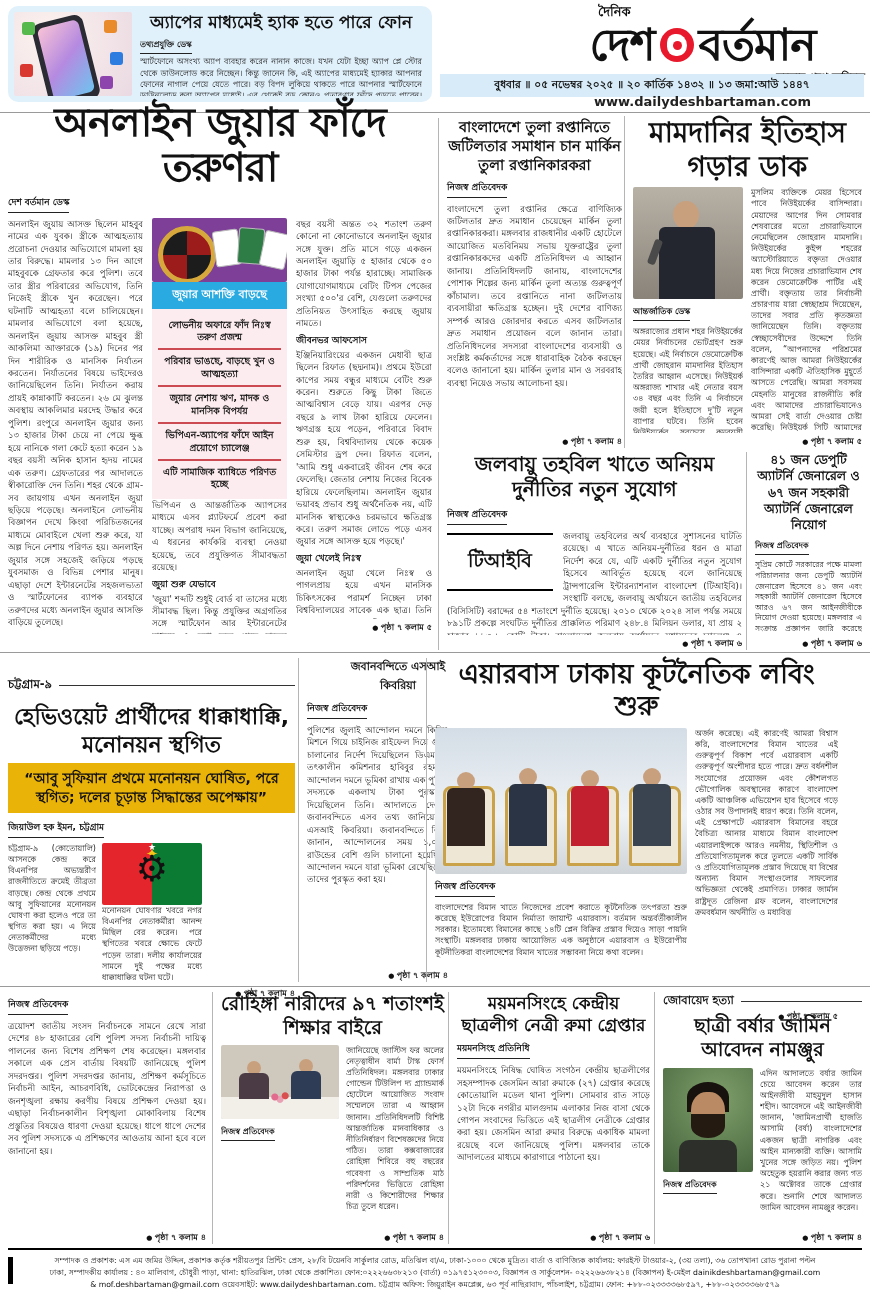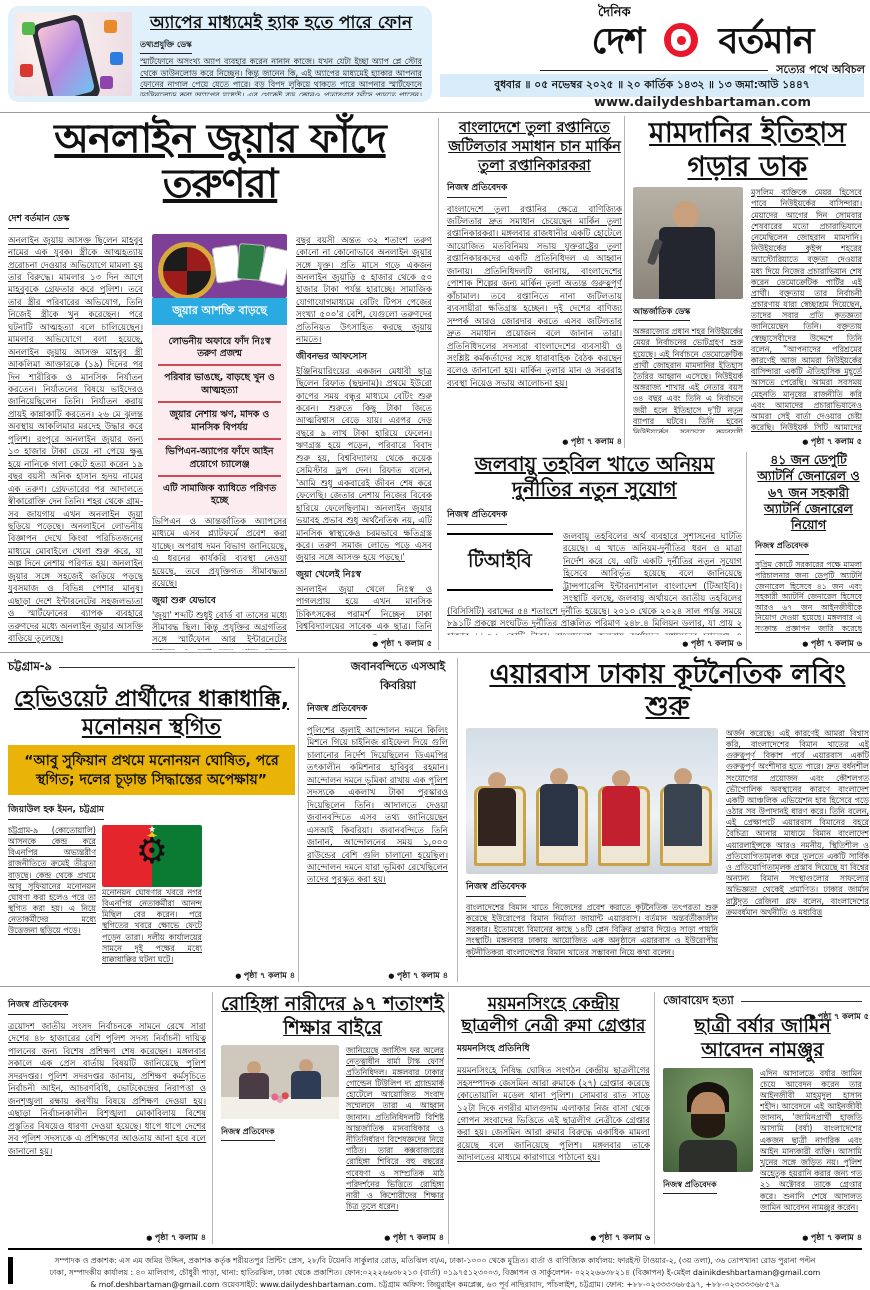--- a/index.html
+++ b/index.html
@@ -1,19 +1,19 @@
 <!DOCTYPE html>
 <html lang="bn"><head>
 <meta charset="utf-8">
 <style>
   html,body{margin:0;padding:0;background:#e9e9e9;}
   .page{position:relative;width:870px;height:1290px;background:#ffffff;overflow:hidden;
         font-family:"DejaVu Sans","Liberation Sans",sans-serif;color:#111;}
   .abs{position:absolute;box-sizing:border-box;}
-  h1,h2,h3,p{margin:0;padding:0;text-decoration:underline;}
+  h1,h2,h3,p{margin:0;padding:0;}
   .body{font-size:8.6px;line-height:1.45;text-align:justify;color:#191919;}
   .body.sm{font-size:8px;line-height:1.4;}
   .byline{font-weight:bold;font-size:9px;border-bottom:1px solid #222;display:inline-block;
           padding-bottom:2px;margin:5px 0 5px 0;}
   .jumprow{text-align:right;font-size:8.2px;font-weight:bold;padding-top:2px;}
   .jumprow::before{content:"● ";font-size:7px;}
   .kicker{font-weight:bold;font-size:11.5px;display:flex;align-items:center;gap:7px;}
   .kicker::after{content:"";flex:1;border-top:1.5px solid #333;}
   .h-xl{font-size:40px;font-weight:800;text-align:center;line-height:1.12;letter-spacing:-1px;}
   .h-lg{font-size:28px;font-weight:800;text-align:center;line-height:1.2;}
@@ -23,21 +23,21 @@
   .artflex{display:flex;flex-direction:column;}
   .grow{flex:1;overflow:hidden;}
   .hr{border-top:1px solid #9a9a9a;}
 
   
   .ad-box{background:#e1f1fb;border-radius:10px;display:flex;gap:8px;padding:6px 10px 6px 6px;}
   .ad-text{flex:1;overflow:hidden;}
   .ad-hl{font-size:17px;font-weight:800;text-align:center;line-height:1.2;}
   .masthead{text-align:center;}
   .mast-daily{font-size:13px;font-weight:bold;text-align:left;padding-left:58px;}
-  .brand{font-size:36px;font-weight:800;line-height:1.0;display:flex;align-items:flex-start;justify-content:center;gap:20px;letter-spacing:-1px;}
+  .brand{font-size:44px;font-weight:800;line-height:1.0;display:flex;align-items:center;justify-content:center;gap:5px;letter-spacing:-1px;}
   .brand-mark{width:34px;height:34px;border-radius:50%;background:#e8192c;position:relative;display:inline-block;}
   .brand-mark .map{position:absolute;left:7px;top:6px;width:20px;height:22px;background:#fff;border-radius:45% 60% 55% 50%;}
   .brand-mark .dot{position:absolute;left:13px;top:13px;width:9px;height:9px;background:#e8192c;border-radius:50%;}
   .tag-row{display:flex;align-items:center;gap:8px;margin-top:2px;}
   .tag-row .line{flex:1;border-top:1.5px solid #222;}
   .tagline{font-size:11px;font-weight:bold;}
   .date-bar{background:#d7ecf8;text-align:center;font-size:10.6px;font-weight:bold;padding:3px 0;}
   .website{text-align:center;font-size:13px;font-weight:800;color:#222;}
 
   
@@ -124,21 +124,21 @@
     <div class="tag-row">
         <span class="line"></span>
         <span class="tagline">সত্যের পথে অবিচল</span>
       </div>
   </div>
   <div class="abs date-bar" style="left:440px;top:74px;width:424px;">বুধবার ॥ ০৫ নভেম্বর ২০২৫ ॥ ২০ কার্তিক ১৪৩২ ॥ ১৩ জমা:আউ ১৪৪৭</div>
   <div class="abs website" style="left:540px;top:94px;width:325px;">www.dailydeshbartaman.com</div>
 
   <div class="abs hr" style="left:0;top:112px;width:870px;"></div>
 
-  <div class="abs artflex" style="left:8px;top:116px;width:424px;height:534px;">
+  <div class="abs artflex" style="left:8px;top:100px;width:424px;height:534px;">
     <h1 class="h-xl">অনলাইন জুয়ার ফাঁদে তরুণরা</h1>
     <div><span class="byline">দেশ বর্তমান ডেস্ক</span></div>
     <div class="cols grow">
       <div class="col">
         <p class="body">অনলাইন জুয়ায় আসক্ত ছিলেন মাহবুব নামের এক যুবক। স্ত্রীকে আত্মহত্যায় প্ররোচনা দেওয়ার অভিযোগে মামলা হয় তার বিরুদ্ধে। মামলার ১৩ দিন আগে মাহবুবকে গ্রেফতার করে পুলিশ। তবে তার স্ত্রীর পরিবারের অভিযোগ, তিনি নিজেই স্ত্রীকে খুন করেছেন। পরে ঘটনাটি আত্মহত্যা বলে চালিয়েছেন। মামলার অভিযোগে বলা হয়েছে, অনলাইন জুয়ায় আসক্ত মাহবুব স্ত্রী আকলিমা আক্তারকে (১৯) দিনের পর দিন শারীরিক ও মানসিক নির্যাতন করতেন। নির্যাতনের বিষয়ে ভাইদেরও জানিয়েছিলেন তিনি। নির্যাতন করায় প্রায়ই কান্নাকাটি করতেন। ২৬ মে ঝুলন্ত অবস্থায় আকলিমার মরদেহ উদ্ধার করে পুলিশ। রংপুরে অনলাইন জুয়ার জন্য ১৩ হাজার টাকা চেয়ে না পেয়ে ক্ষুব্ধ হয়ে নানিকে গলা কেটে হত্যা করেন ১৯ বছর বয়সী অনিক হাসান হৃদয় নামের এক তরুণ। গ্রেফতারের পর আদালতে স্বীকারোক্তি দেন তিনি। শহর থেকে গ্রাম- সব জায়গায় এখন অনলাইন জুয়া ছড়িয়ে পড়েছে। অনলাইনে লোভনীয় বিজ্ঞাপন দেখে কিংবা পরিচিতজনের মাধ্যমে মোবাইলে খেলা শুরু করে, যা অল্প দিনে নেশায় পরিণত হয়। অনলাইন জুয়ার সঙ্গে সহজেই জড়িয়ে পড়ছে যুবসমাজ ও বিভিন্ন পেশার মানুষ। এছাড়া দেশে ইন্টারনেটের সহজলভ্যতা ও স্মার্টফোনের ব্যাপক ব্যবহারে তরুণদের মধ্যে অনলাইন জুয়ার আসক্তি বাড়িয়ে তুলেছে।</p>
       </div>
       <div class="col">
         <div class="photo ph-casino">
           <div class="wheel"></div>
           <div class="card" style="left:62px;top:12px;transform:rotate(-8deg);"></div>
@@ -208,21 +208,21 @@
 
   <div class="abs artflex bl" style="left:746px;top:452px;width:116px;height:198px;">
     <h2 class="h-sm" style="font-size:12.5px;">৪১ জন ডেপুটি অ্যাটর্নি জেনারেল ও ৬৭ জন সহকারী অ্যাটর্নি জেনারেল নিয়োগ</h2>
     <div><span class="byline" style="font-size:8px;">নিজস্ব প্রতিবেদক</span></div>
     <p class="body sm grow" style="font-size:7.6px;">সুপ্রিম কোর্টে সরকারের পক্ষে মামলা পরিচালনার জন্য ডেপুটি অ্যাটর্নি জেনারেল হিসেবে ৪১ জন এবং সহকারী অ্যাটর্নি জেনারেল হিসেবে আরও ৬৭ জন আইনজীবীকে নিয়োগ দেওয়া হয়েছে। মঙ্গলবার এ সংক্রান্ত প্রজ্ঞাপন জারি করেছে আইন, বিচার ও সংসদ বিষয়ক মন্ত্রণালয়। সলিসিটর মুহম্মদ হোসেনের সই করা প্রজ্ঞাপনে বলা হয়, দ্য বাংলাদেশ ল অফিসার্স অর্ডারের ৩(১) অনুচ্ছেদ অনুযায়ী সুপ্রিম কোর্টের ৪১ জন আইনজীবীকে পুনরাদেশ না দেওয়া পর্যন্ত ডেপুটি অ্যাটর্নি জেনারেল পদে নিয়োগ দেওয়া হলো। অন্য এক প্রজ্ঞাপনে বলা হয়েছে- বাংলাদেশ ল অফিসার্স অর্ডারের ৩(১) অনুচ্ছেদ অনুযায়ী সুপ্রিম কোর্টের ৬৭</p>
     <div class="jumprow">পৃষ্ঠা ৭ কলাম ৬</div>
   </div>
 
   <div class="abs hr" style="left:0;top:652px;width:870px;"></div>
 
-  <div class="abs artflex" style="left:8px;top:658px;width:287px;height:324px;">
+  <div class="abs artflex" style="left:8px;top:676px;width:287px;height:324px;">
     <div class="kicker">
         <span>চট্টগ্রাম-৯</span>
       </div>
     <h2 class="h-md" style="font-size:22px;margin-top:8px;">হেভিওয়েট প্রার্থীদের ধাক্কাধাক্কি, মনোনয়ন স্থগিত</h2>
     <div class="quote">“আবু সুফিয়ান প্রথমে মনোনয়ন ঘোষিত, পরে স্থগিত; দলের চূড়ান্ত সিদ্ধান্তের অপেক্ষায়”</div>
     <div><span class="byline">জিয়াউল হক ইমন, চট্টগ্রাম</span></div>
     <div class="grow" style="display:flex;gap:6px;">
       <p class="body sm" style="width:88px;overflow:hidden;">চট্টগ্রাম-৯ (কোতোয়ালি) আসনকে কেন্দ্র করে বিএনপির অভ্যন্তরীণ রাজনীতিতে ক্রমেই তীব্রতা বাড়ছে। কেন্দ্র থেকে প্রথমে আবু সুফিয়ানের মনোনয়ন ঘোষণা করা হলেও পরে তা স্থগিত করা হয়। এ নিয়ে নেতাকর্মীদের মধ্যে উত্তেজনা ছড়িয়ে পড়ে।</p>
       <div style="width:100px;overflow:hidden;">
         <div class="photo ph-flag">
@@ -236,21 +236,21 @@
     <div class="jumprow">পৃষ্ঠা ৭ কলাম ৪</div>
   </div>
 
   <div class="abs artflex bl" style="left:298px;top:658px;width:150px;height:324px;">
     <div style="font-weight:800;font-size:11px;text-align:center;margin-left:41px;">জবানবন্দিতে এসআই কিবরিয়া</div>
     <div><span class="byline">নিজস্ব প্রতিবেদক</span></div>
     <p class="body grow">পুলিশের জুলাই আন্দোলন দমনে কিলিং মিশনে গিয়ে চাইনিজ রাইফেল দিয়ে গুলি চালানোর নির্দেশ দিয়েছিলেন ডিএমপির তৎকালীন কমিশনার হাবিবুর রহমান। আন্দোলন দমনে ভূমিকা রাখায় এক পুলিশ সদস্যকে একলাখ টাকা পুরস্কারও দিয়েছিলেন তিনি। আদালতে দেওয়া জবানবন্দিতে এসব তথ্য জানিয়েছেন এসআই কিবরিয়া। জবানবন্দিতে তিনি জানান, আন্দোলনের সময় ১,০০০ রাউন্ডের বেশি গুলি চালানো হয়েছিল। আন্দোলন দমনে যারা ভূমিকা রেখেছিলেন তাদের পুরস্কৃত করা হয়।</p>
     <div class="jumprow">পৃষ্ঠা ৭ কলাম ৪</div>
   </div>
 
-  <div class="abs artflex bl" style="left:457px;top:658px;width:412px;height:324px;justify-content:space-between;">
+  <div class="abs artflex bl" style="left:426px;top:658px;width:412px;height:324px;justify-content:space-between;">
     <h1 class="h-lg" style="font-size:27px;">এয়ারবাস ঢাকায় কূটনৈতিক লবিং শুরু</h1>
     <div style="display:flex;gap:8px;margin-top:5px;">
       <div style="width:252px;">
         <div class="photo ph-airbus fig">
           <div class="chair" style="left:8px;"></div>
             <div class="chair" style="left:70px;"></div>
           <div class="chair" style="left:132px;"></div>
             <div class="chair" style="left:194px;"></div>
           <div class="head" style="left:22px;top:44px;width:18px;height:18px;"></div>
           <div class="torso" style="left:12px;top:60px;width:38px;height:58px;background:#32241f;"></div>

